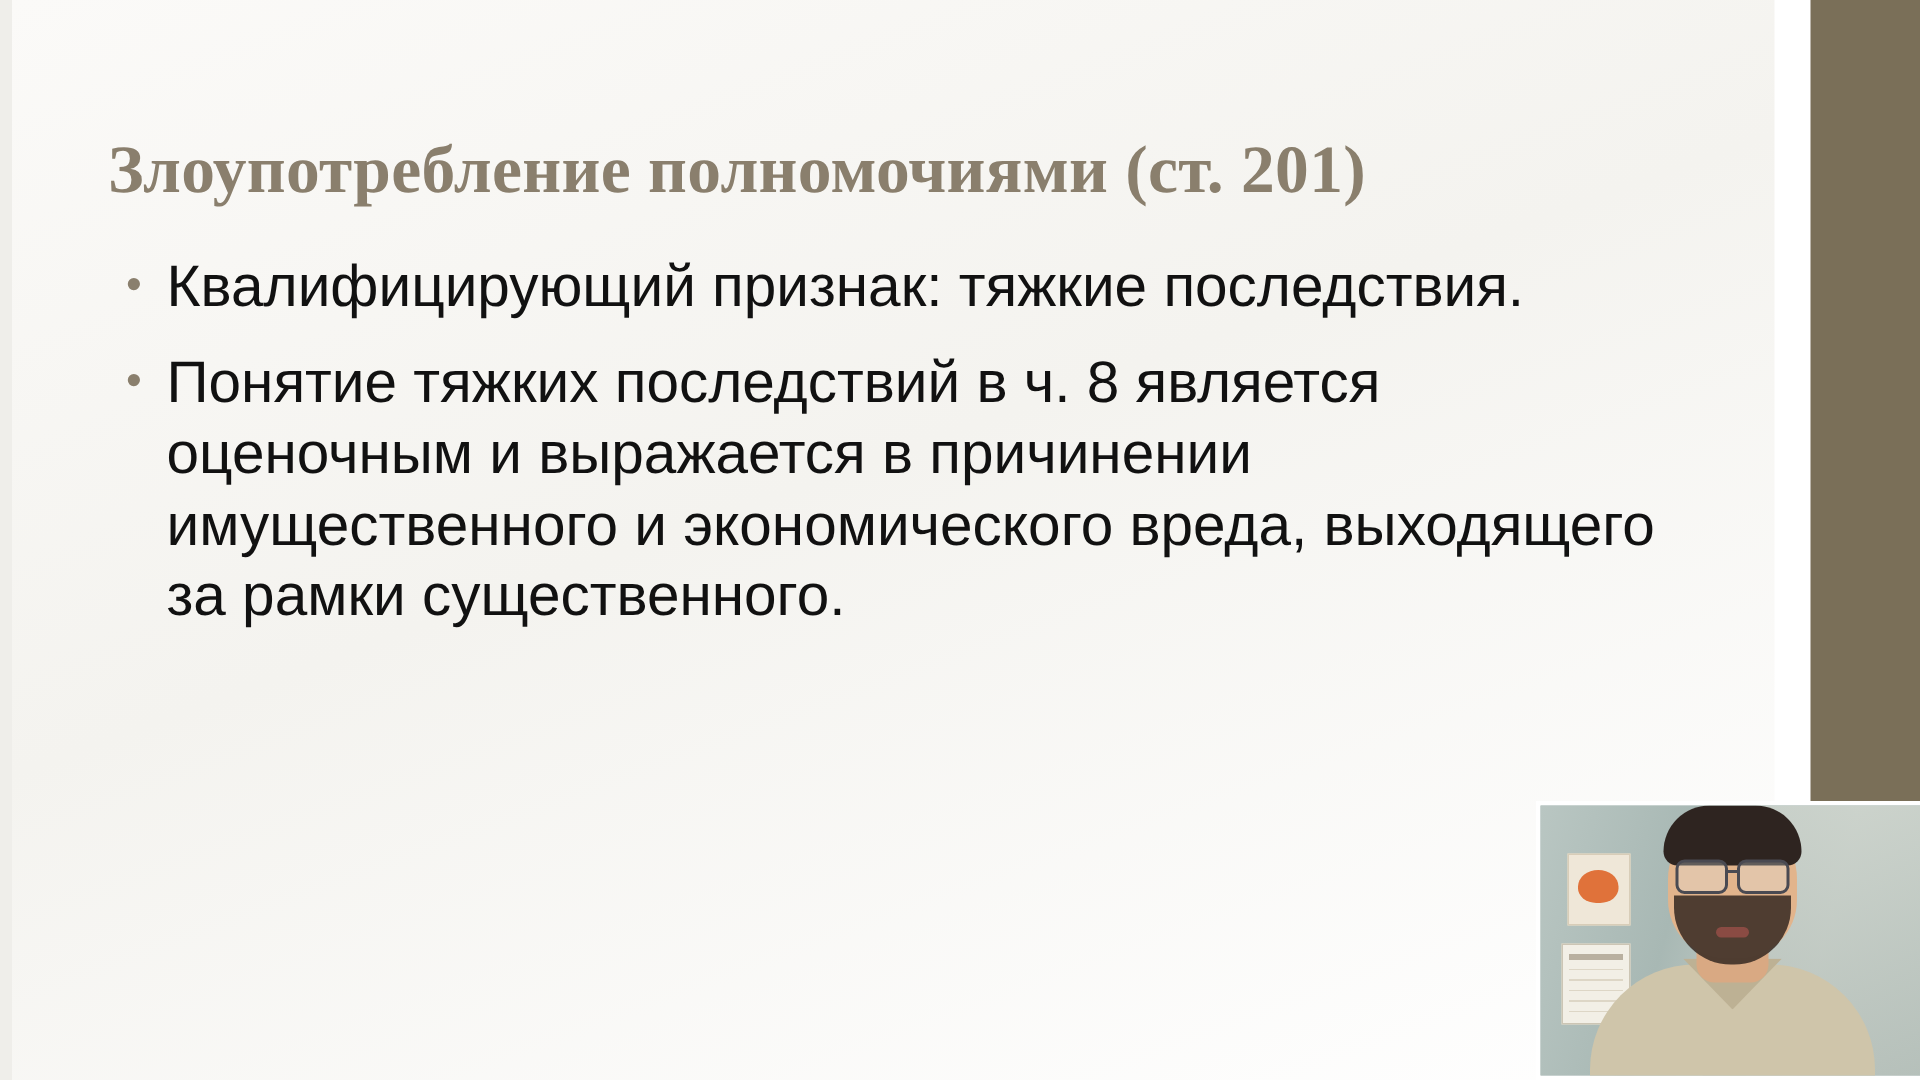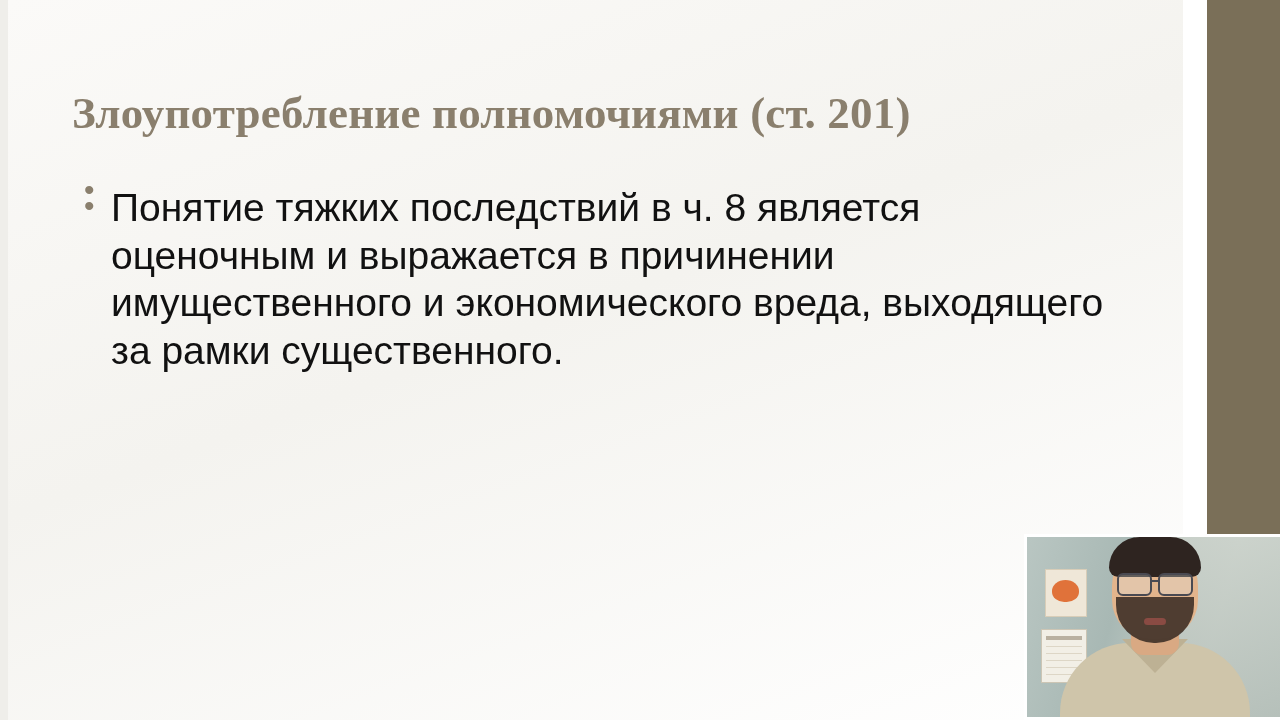--- a/index.html
+++ b/index.html
@@ -264,20 +264,21 @@
 
   <div class="bg-wash"></div>
   <div class="edge-strip"></div>
   <div class="side-band"></div>
 
   <h1 class="title">Злоупотребление полномочиями (ст. 201)</h1>
 
   <ul class="body-list">
     <li class="bullet-item">
       <span class="dot">•</span>
+      <span>Квалифицирующий признак: тяжкие последствия.</span>
     </li>
     <li class="bullet-item">
       <span class="dot">•</span>
       <span>Понятие тяжких последствий в ч. 8 является оценочным и выражается в причинении имущественного и экономического вреда, выходящего за рамки существенного.</span>
     </li>
   </ul>
 
   <div class="webcam">
     <div class="wc-wall"></div>
     <div class="wc-wall-right"></div>

